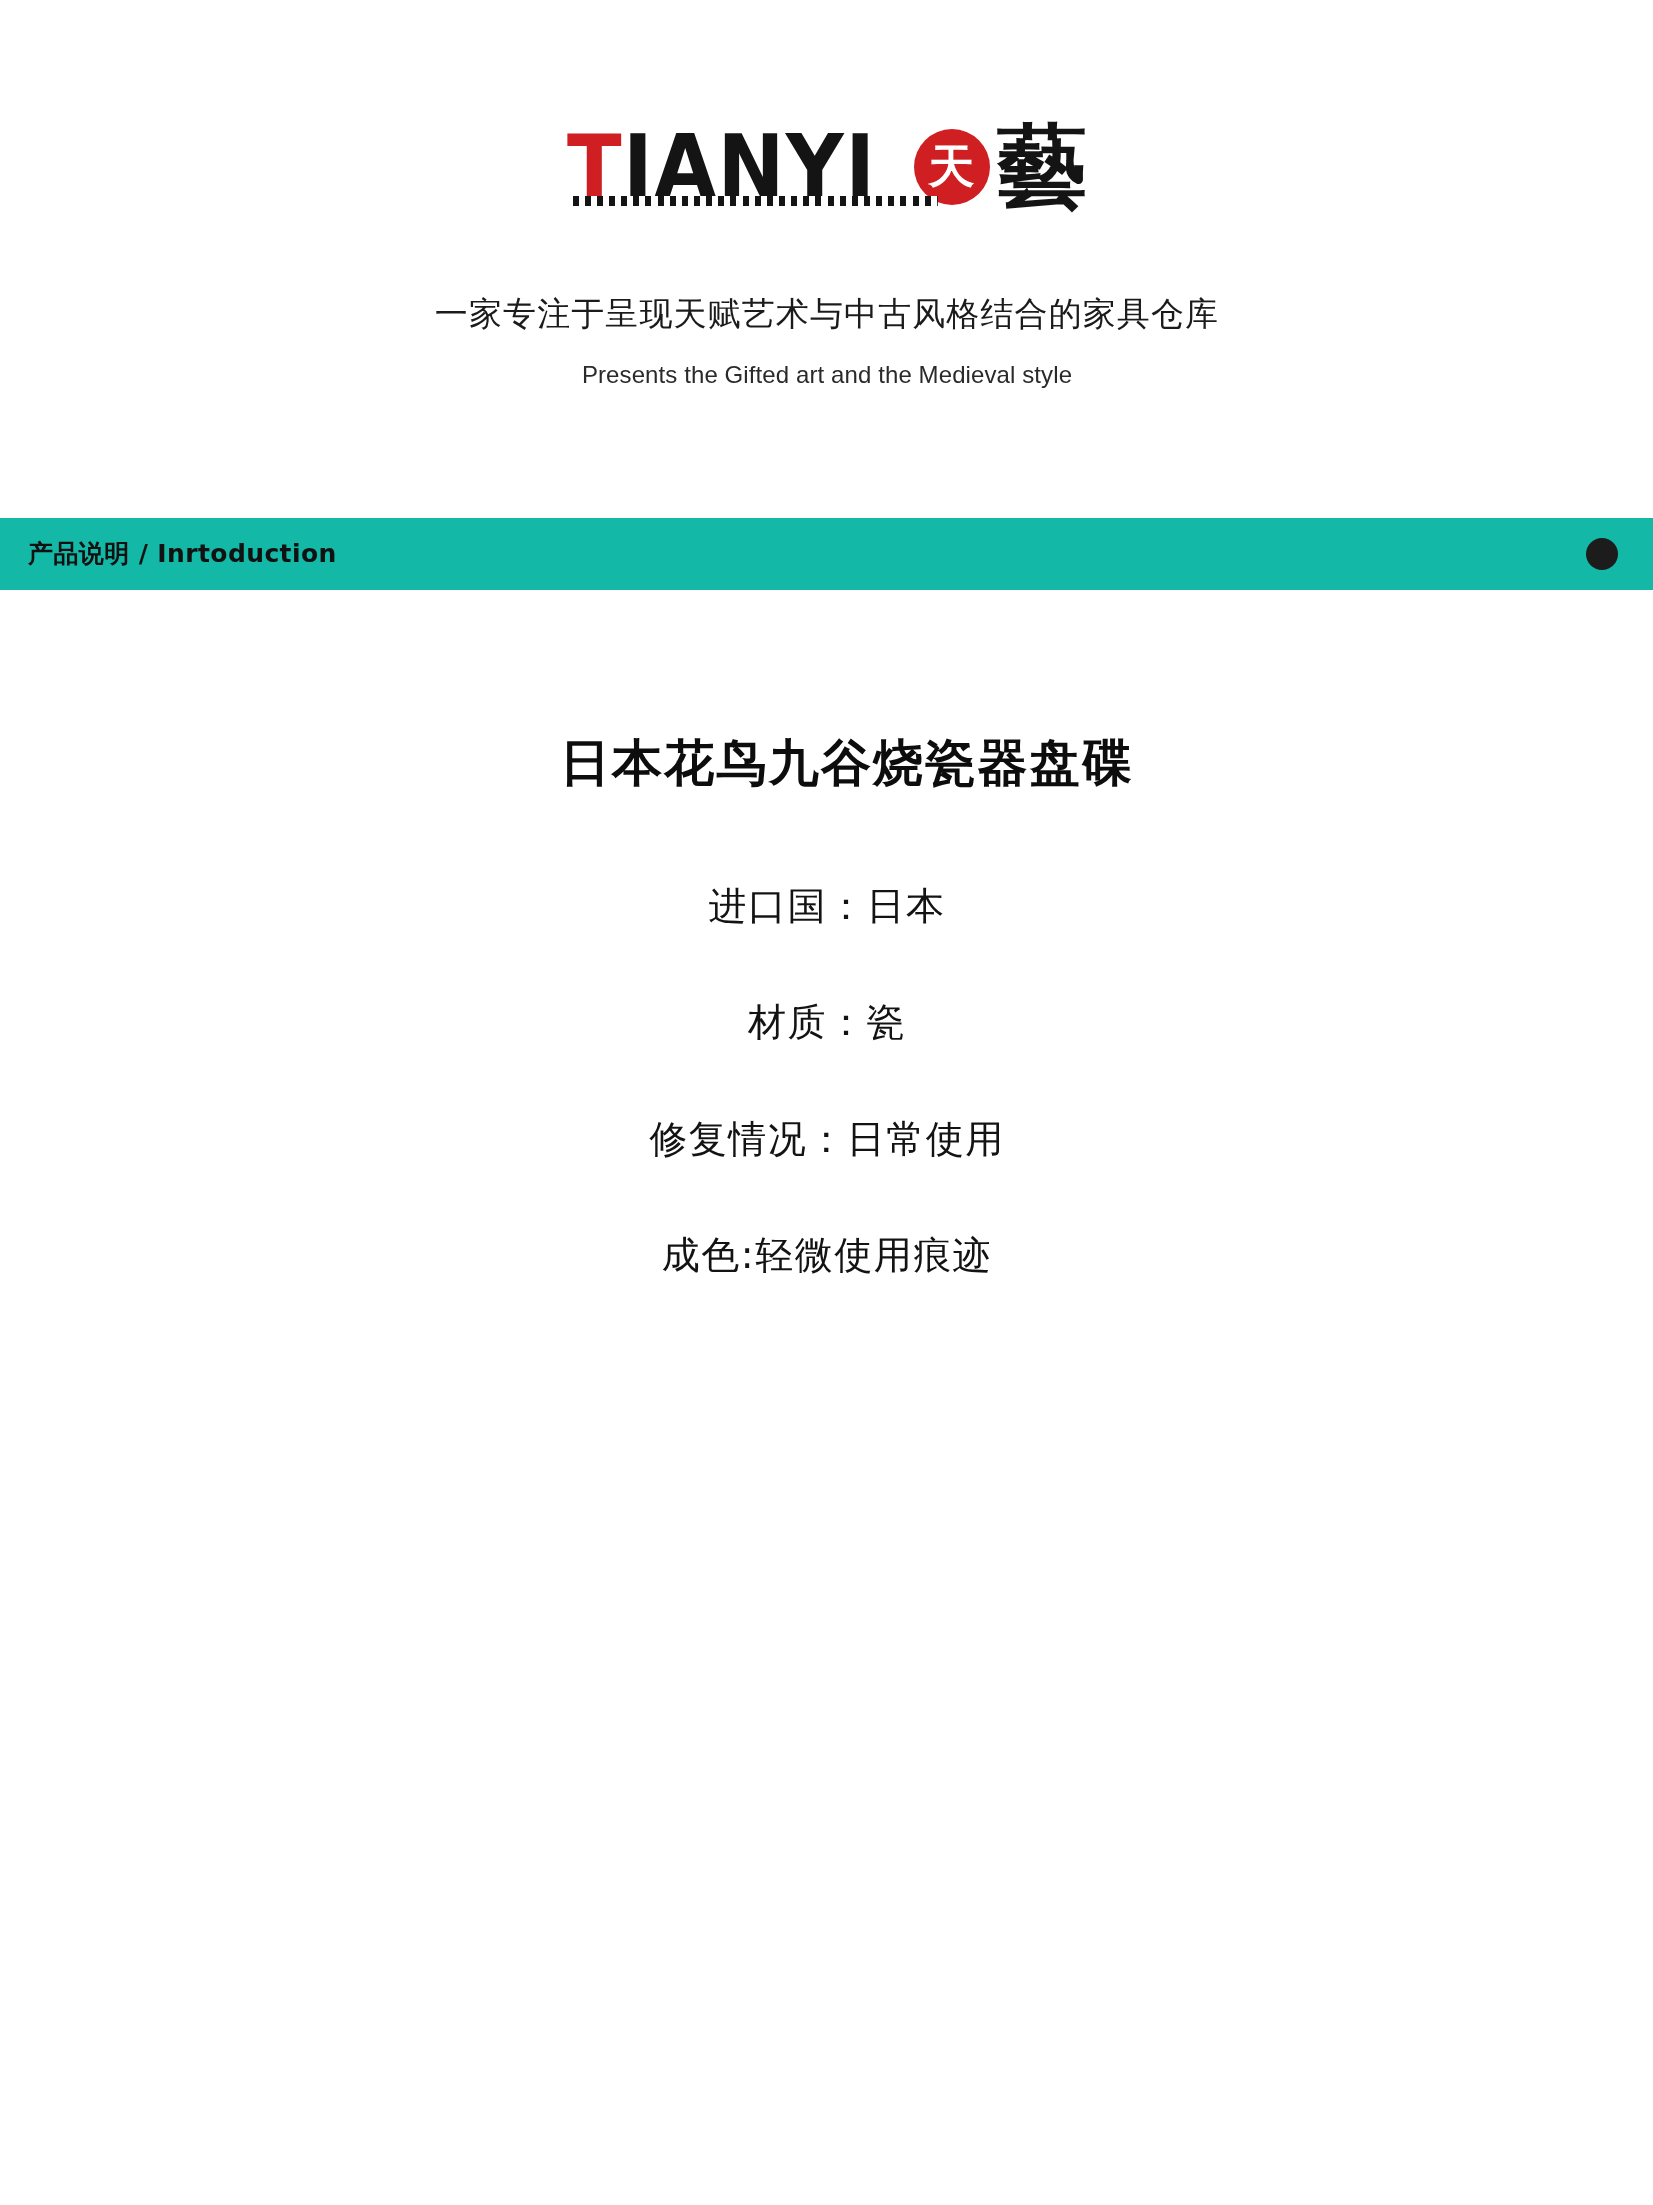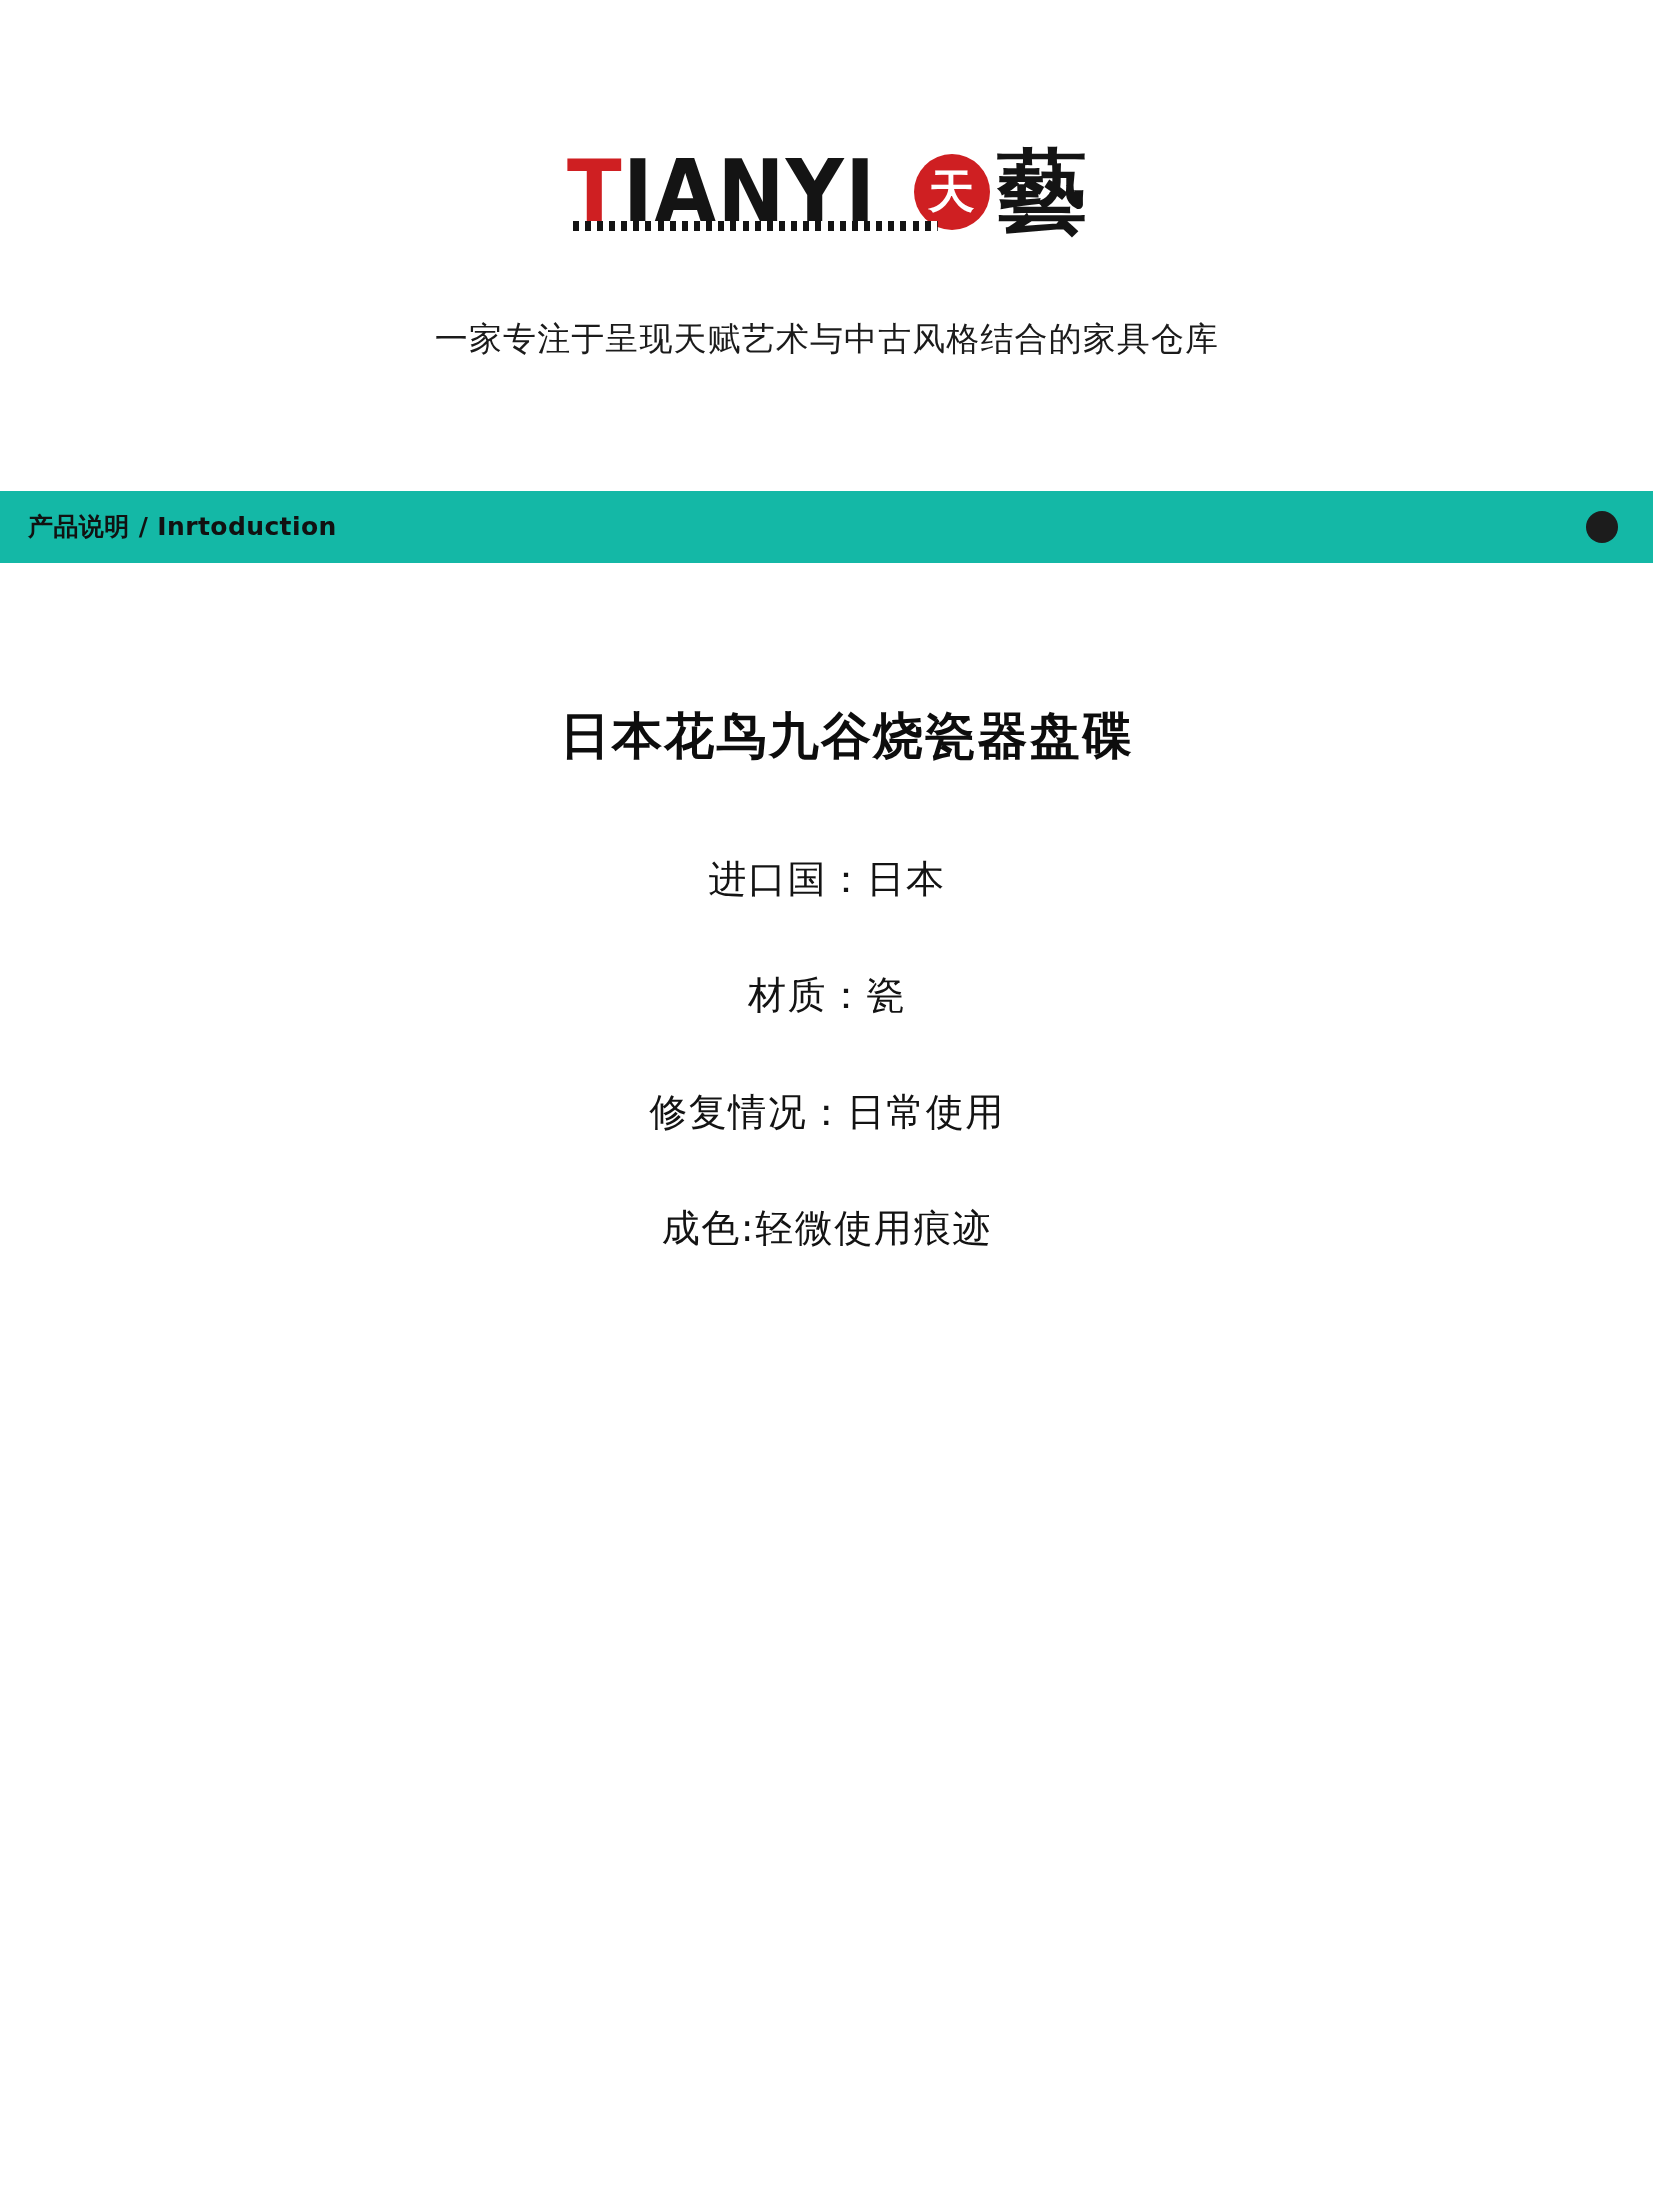--- a/index.html
+++ b/index.html
@@ -12,21 +12,21 @@
     height: 2205px;
     font-family: "Liberation Sans", sans-serif;
     color: #111111;
     overflow: hidden;
     position: relative;
   }
 
   
   .logo-block {
     width: 100%;
-    padding-top: 115px;
+    padding-top: 90px;
     display: flex;
     justify-content: center;
   }
   .logo {
     position: relative;
     display: flex;
     align-items: center;
     height: 154px;
   }
   .logo-wordmark {
@@ -166,20 +166,21 @@
       <span class="accent">T</span><span>IANYI</span>
       <div class="logo-underline"></div>
     </div>
     <div class="logo-seal">天</div>
     <div class="logo-cjk">藝</div>
   </div>
 </div>
 
 <div class="tagline-block">
   <div class="tagline-cn">一家专注于呈现天赋艺术与中古风格结合的家具仓库</div>
+  <div class="tagline-en">Presents the Gifted art and the Medieval style</div>
 </div>
 
 <div class="section-bar">
   <div class="section-bar-title">产品说明  /  Inrtoduction</div>
   <div class="section-bar-dot"></div>
 </div>
 
 <div class="product-block">
   <div class="product-title">日本花鸟九谷烧瓷器盘碟</div>
   <div class="spec-list">

